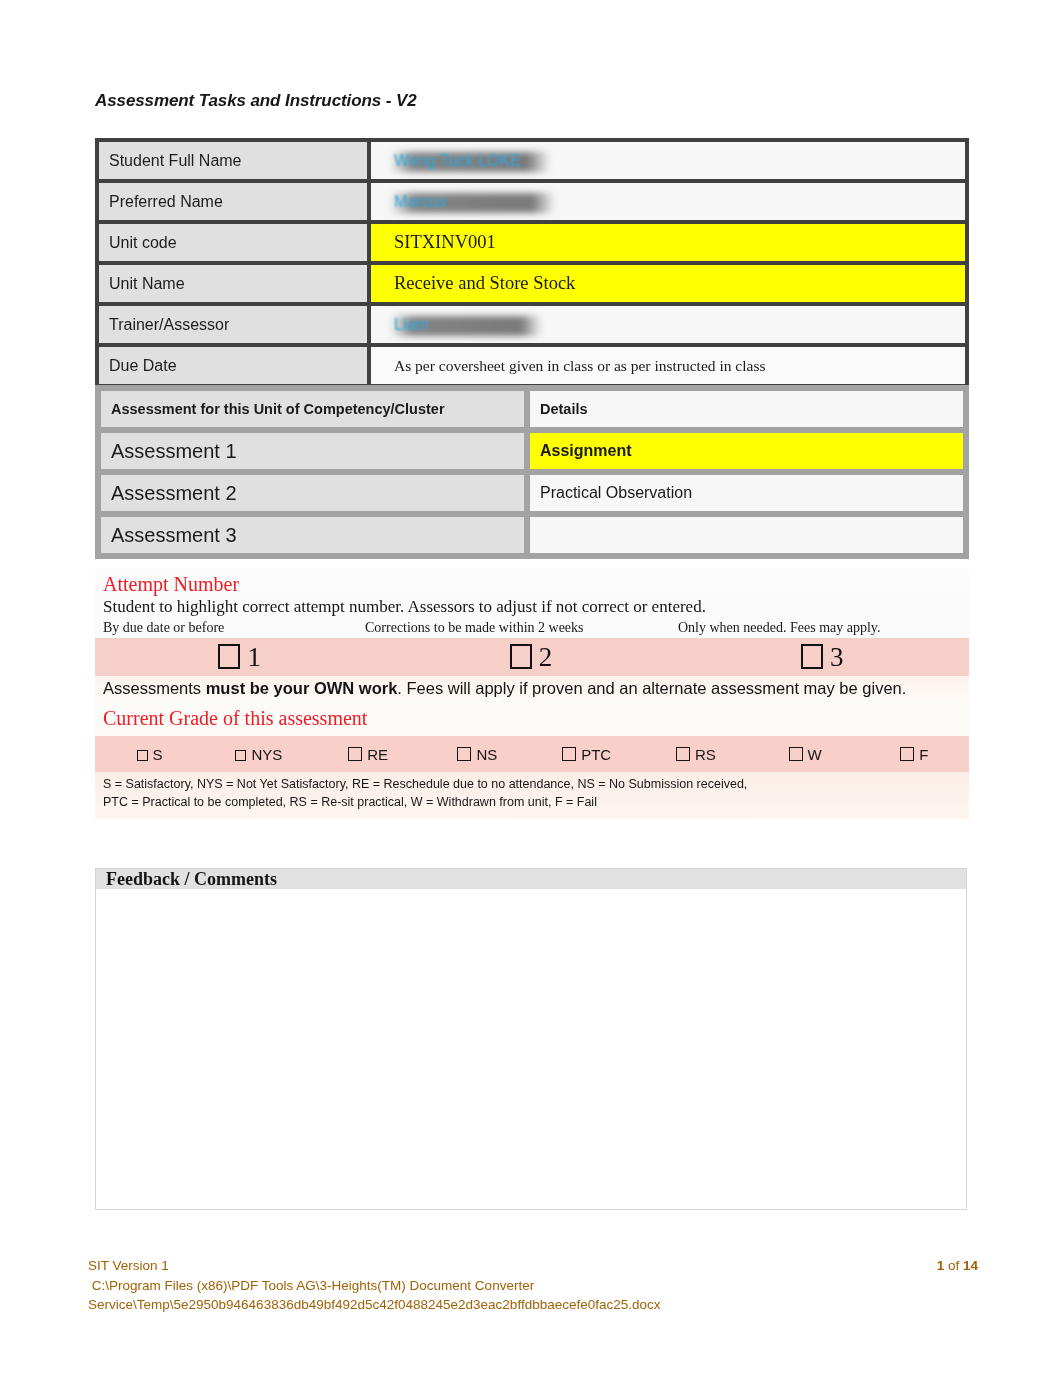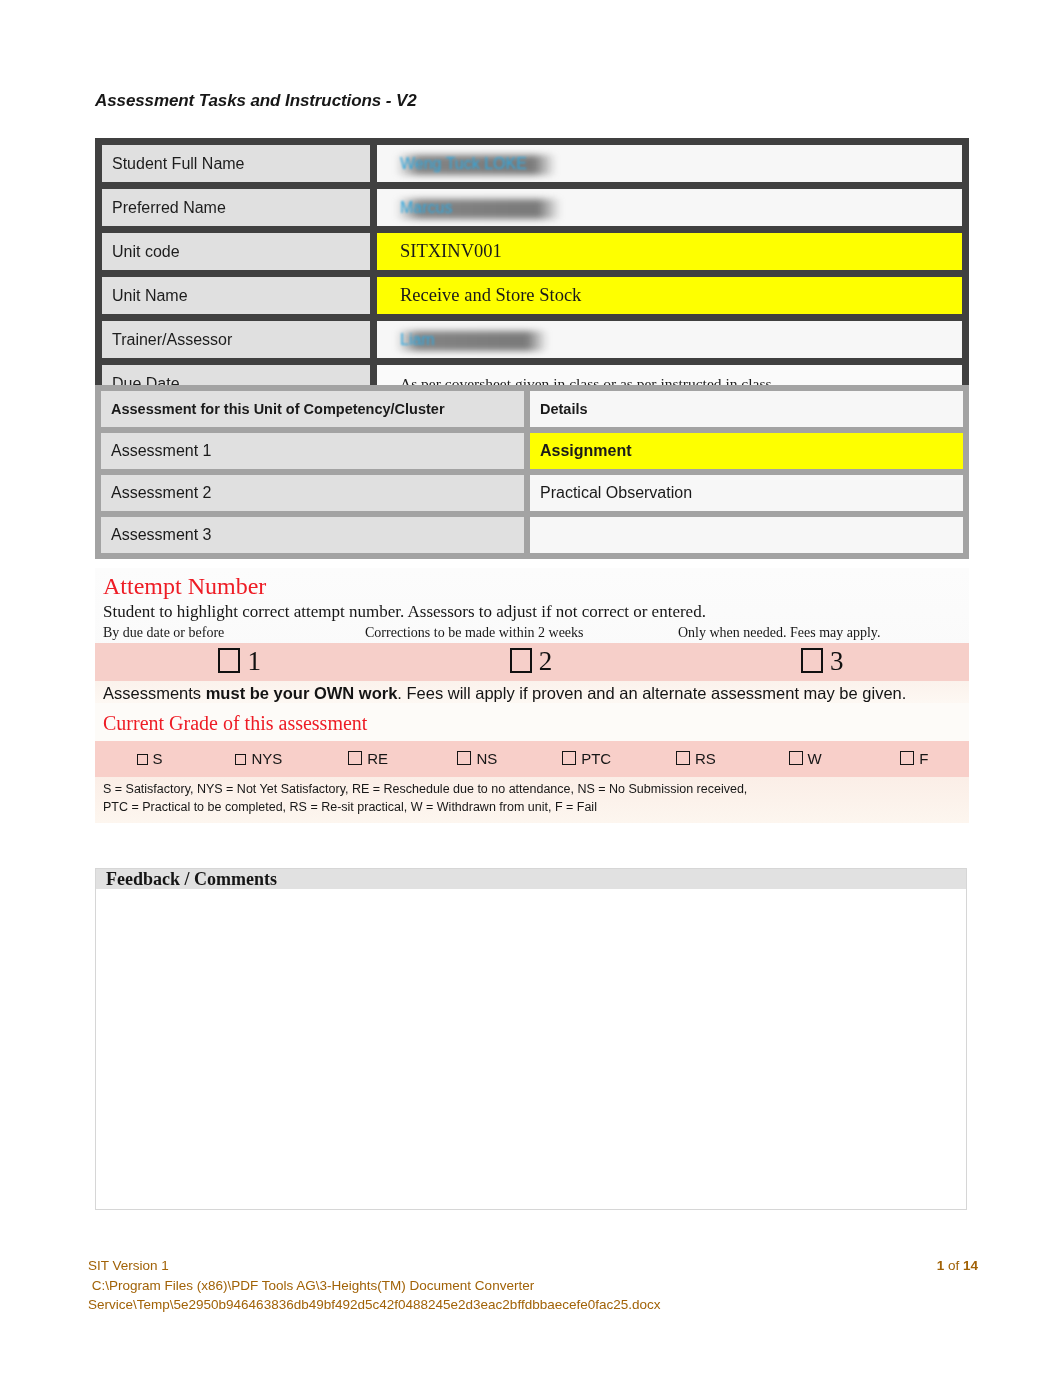--- a/index.html
+++ b/index.html
@@ -42,21 +42,21 @@
     position: absolute;
     left: 95px;
     top: 138px;
     width: 874px;
     border-collapse: collapse;
     table-layout: fixed;
   }
   .info-table td {
     padding: 0;
     vertical-align: middle;
-    border: 7px solid #404040;
+    border: 4px solid #404040;
   }
   .info-label {
     width: 258px;
     background: #e0e0e0;
     font-size: 16px;
     height: 37px;
     padding-left: 10px !important;
     color: #1d1d1d;
   }
   .info-value {
@@ -113,21 +113,21 @@
   .assess-table td {
     padding: 0;
     border: 6px solid #a3a3a3;
     vertical-align: middle;
   }
   .assess-left {
     width: 413px;
     background: #e0e0e0;
     height: 36px;
     padding-left: 10px !important;
-    font-size: 16px;
+    font-size: 20px;
   }
   .assess-right {
     background: #f7f7f7;
     height: 36px;
     padding-left: 10px !important;
     font-size: 16px;
   }
   .assess-head td { font-weight: bold; font-size: 14.5px; }
   .assess-head .assess-right { font-weight: bold; }
   .cell-yellow {
@@ -139,21 +139,21 @@
   .attempt-block {
     position: absolute;
     left: 95px;
     top: 568px;
     width: 874px;
     background: linear-gradient(180deg,#fcfcfc 0%, #f6f6f6 100%);
   }
   .red-head {
     font-family: "Liberation Serif", serif;
     color: #ee1c25;
-    font-size: 24px;
+    font-size: 20px;
     padding: 5px 0 1px 8px;
     line-height: 1.15;
   }
   .serif-line {
     font-family: "Liberation Serif", serif;
     font-size: 17px;
     color: #161616;
     padding: 0 0 0 8px;
     line-height: 1.2;
   }

